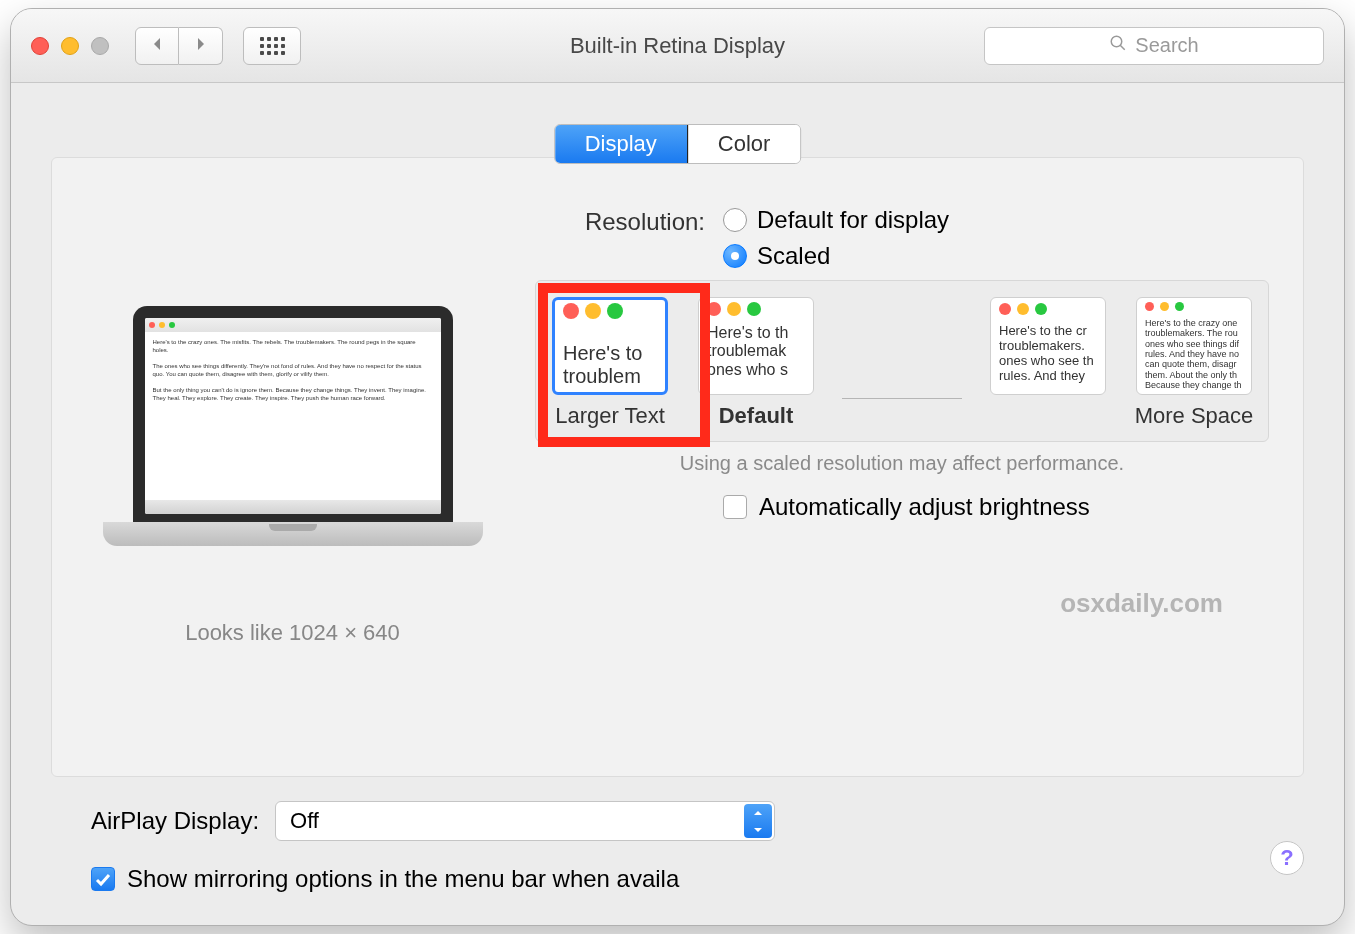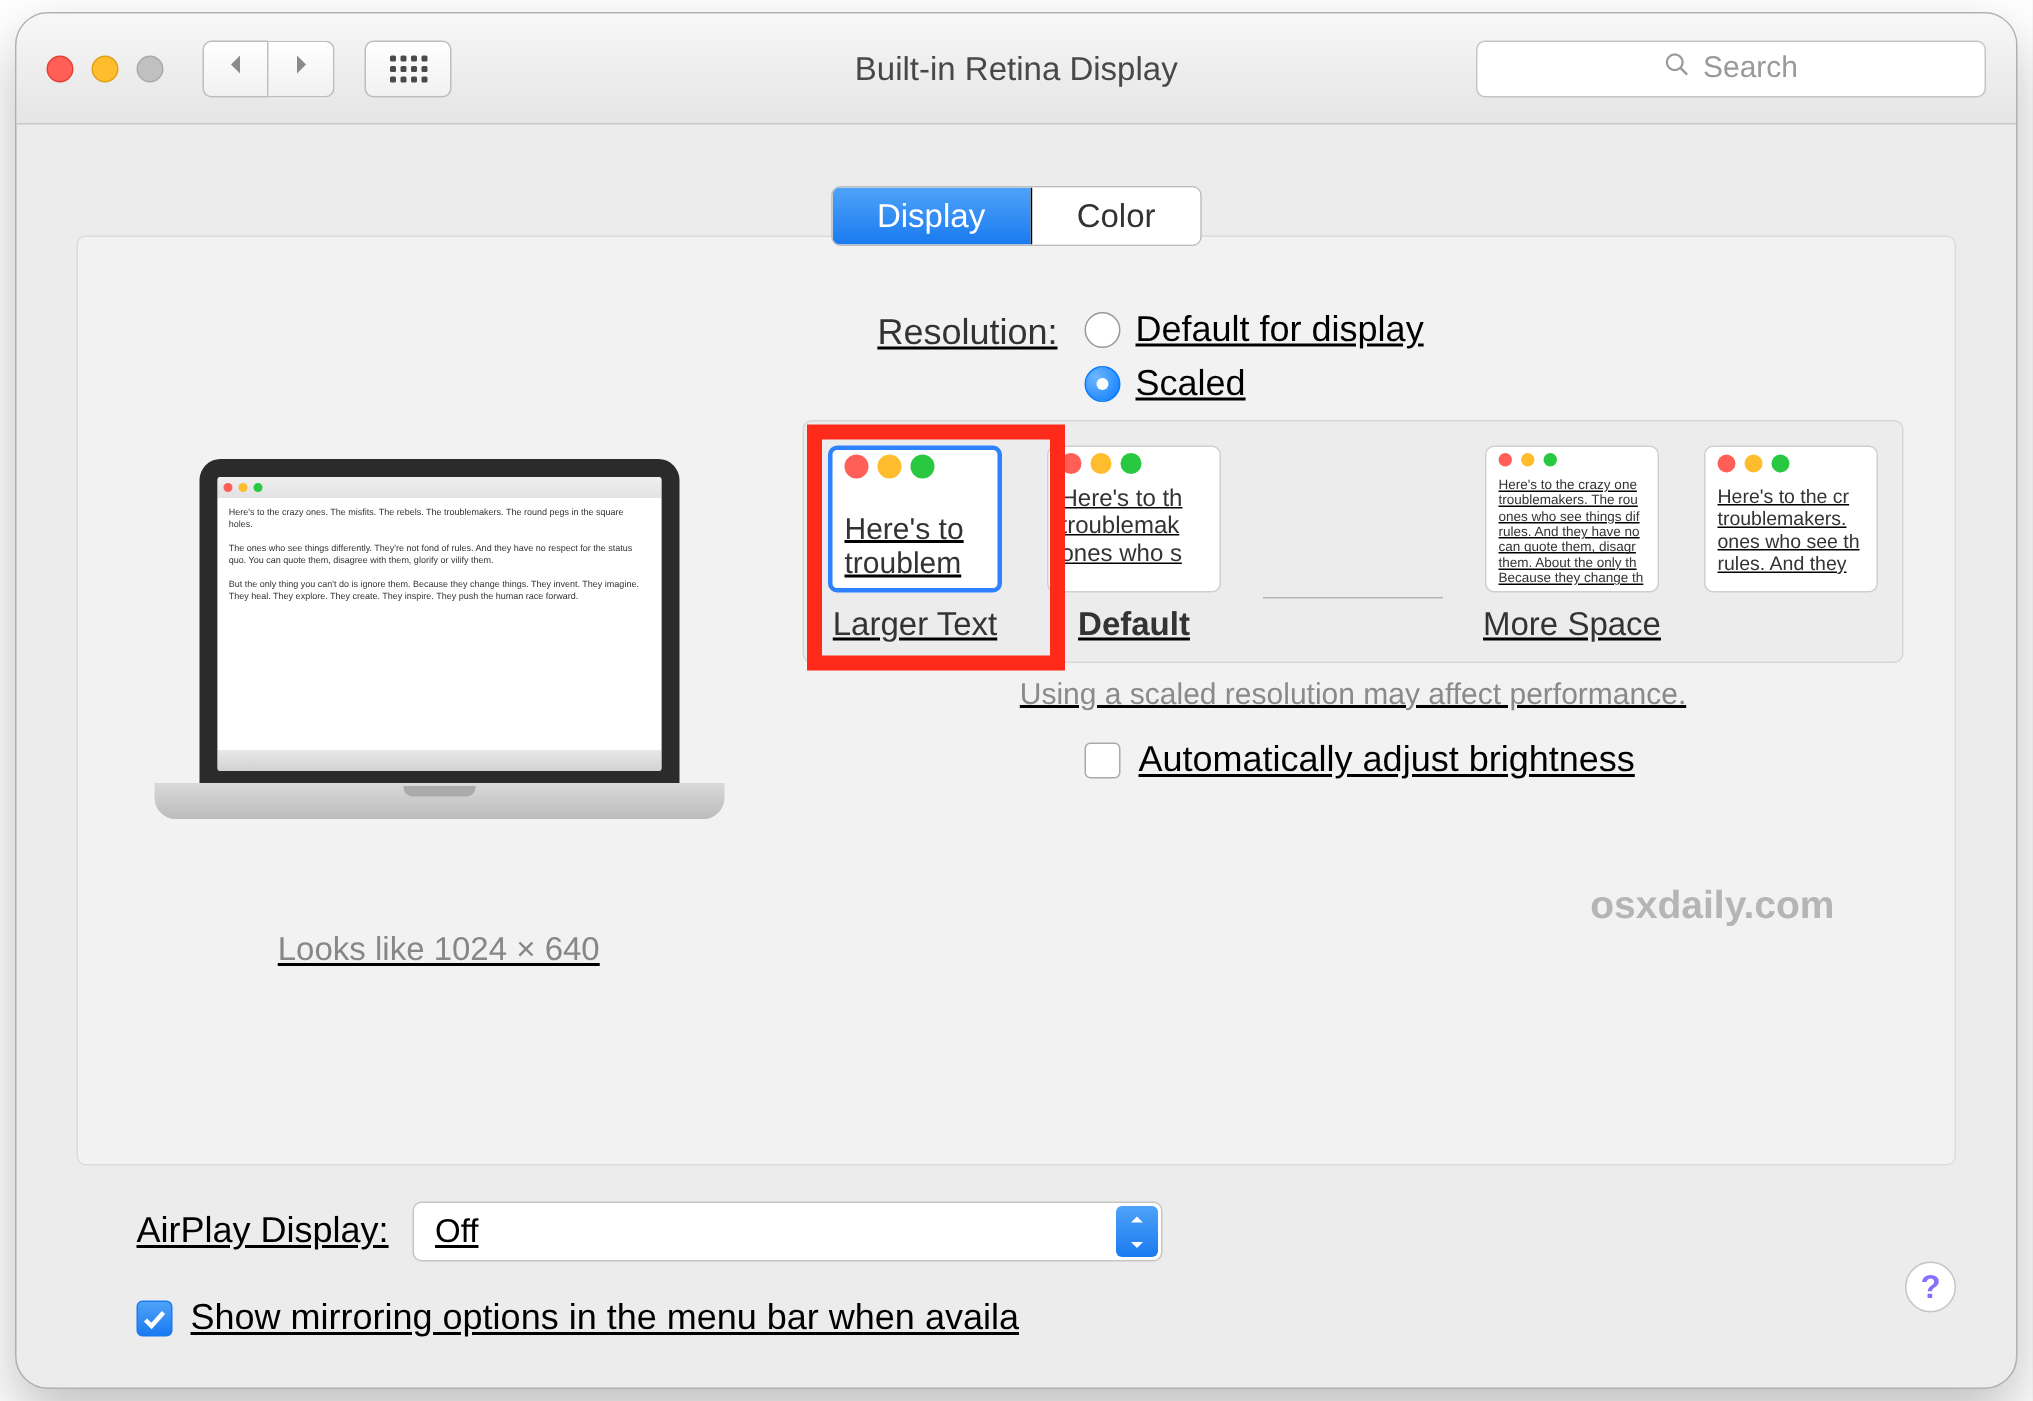--- a/index.html
+++ b/index.html
@@ -81,21 +81,21 @@
     display: flex;
     align-items: center;
     justify-content: center;
     gap: 8px;
     color: #9a9a9a;
     font-size: 20px;
   }
   .search svg { width: 18px; height: 18px; stroke: #9a9a9a; fill: none; stroke-width: 2; }
 
   
-  .body { padding: 12px 40px; position: relative; text-decoration: underline; }
+  .body { padding: 12px 40px; position: relative; }
 
   
   .tabbar {
     position: absolute;
     left: 50%; transform: translateX(-50%);
     top: 41px;
     display: inline-flex;
     border: 1px solid #bdbdbd;
     border-radius: 6px;
     overflow: hidden;
@@ -410,40 +410,40 @@
                     <i></i>
                   </div>
                 <div class="tx">Here's to th troublemak ones who s</div>
               </div>
               <div class="scale-label bold">Default</div>
             </div>
 
             <div class="scale-spacer-line"></div>
 
             <div class="scale-item">
+              <div class="thumb sz-3">
+                <div class="tb">
+                    <i></i>
+                    <i></i>
+                    <i></i>
+                  </div>
+                <div class="tx">Here's to the cr troublemakers. ones who see th rules. And they</div>
+              </div>
+            </div>
+
+            <div class="scale-item">
               <div class="thumb sz-4">
                 <div class="tb">
                     <i></i>
                     <i></i>
                     <i></i>
                   </div>
                 <div class="tx">Here's to the crazy one troublemakers. The rou ones who see things dif rules. And they have no can quote them, disagr them. About the only th Because they change th</div>
               </div>
               <div class="scale-label">More Space</div>
-            </div>
-
-            <div class="scale-item">
-              <div class="thumb sz-3">
-                <div class="tb">
-                    <i></i>
-                    <i></i>
-                    <i></i>
-                  </div>
-                <div class="tx">Here's to the cr troublemakers. ones who see th rules. And they</div>
-              </div>
             </div>
           </div>
 
           <div class="perfnote">Using a scaled resolution may affect performance.</div>
 
 
           <div class="checkrow">
             <span class="checkbox"></span>
             <span>Automatically adjust brightness</span>
           </div>

